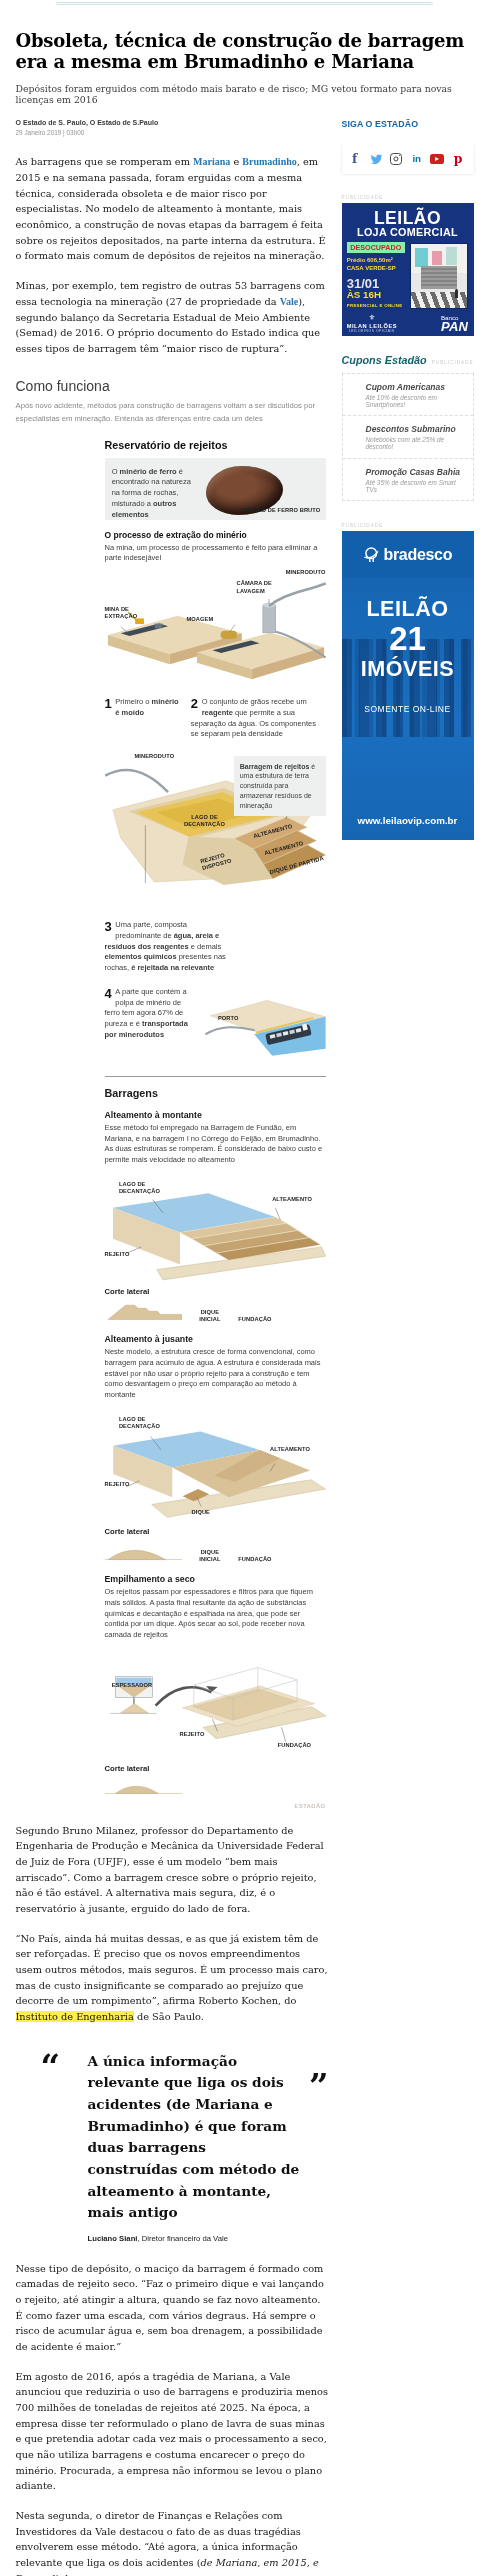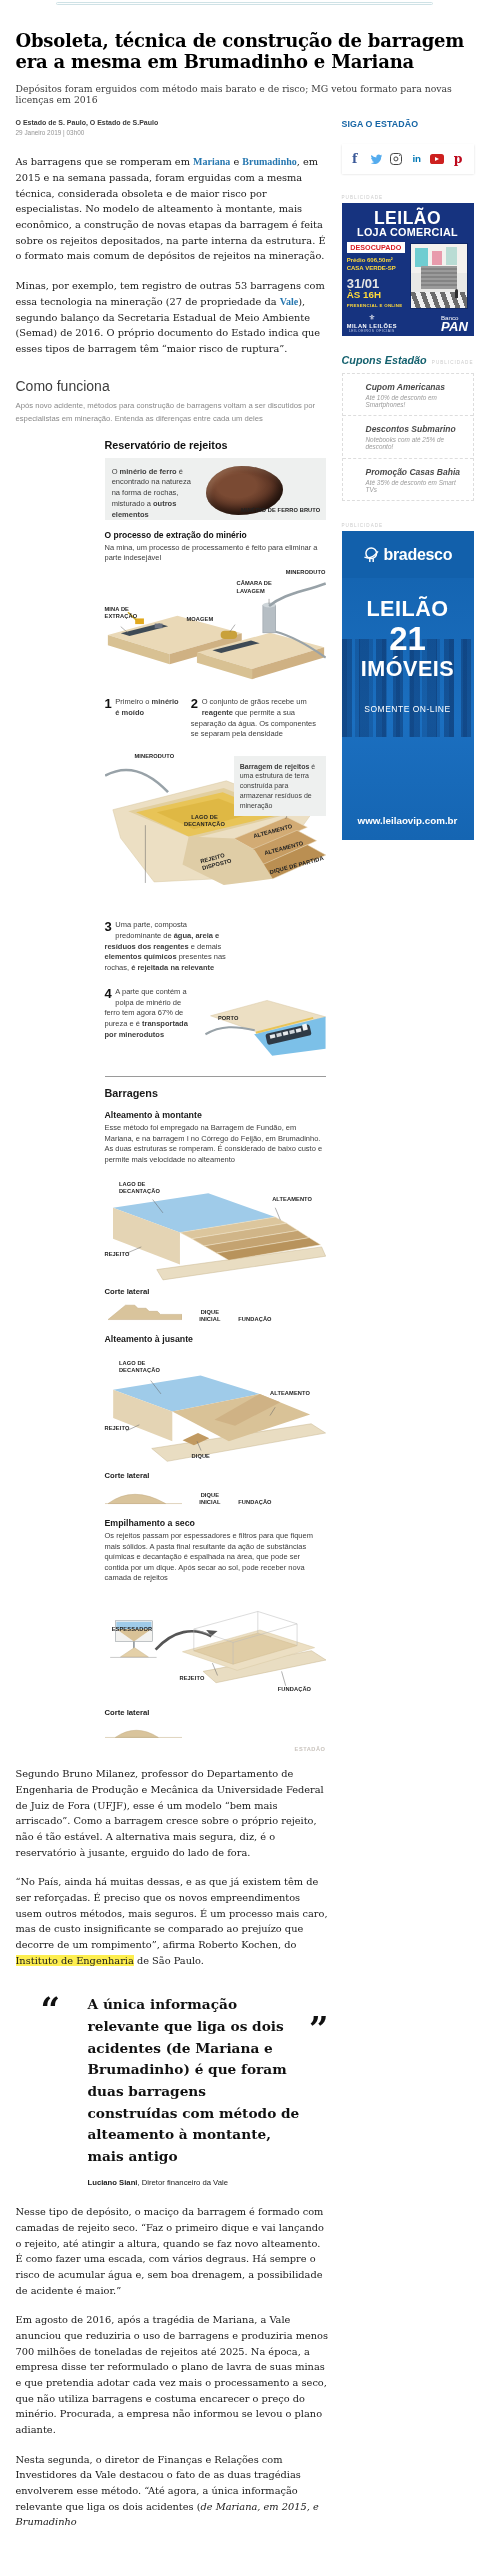--- a/index.html
+++ b/index.html
@@ -75,21 +75,21 @@
   .yt b { width: 0; height: 0; border-left: 4.1px solid #fff; border-top: 2.6px solid transparent; border-bottom: 2.6px solid transparent; }
 
   .pub { font-family: "Liberation Sans", sans-serif; font-size: 4.6px; letter-spacing: 1px; color: #cccccc; text-transform: uppercase; }
   .pub.mt { margin-top: 21.6px; }
 
   .ad1 { margin-top: 3.1px; width: 132px; height: 133px; background: #16337f; position: relative; font-family: "Liberation Sans", sans-serif; color: #fff; padding: 6.2px 5.2px; cursor: pointer; }
   .ad1-l1 { font-size: 17.5px; font-weight: 800; text-align: center; line-height: .95; letter-spacing: 0.5px; }
   .ad1-l2 { font-size: 10.8px; font-weight: 800; text-align: center; letter-spacing: 0.3px; }
   .ad1-cols { display: flex; margin-top: 4.1px; }
   .ad1-left { width: 52%; }
-  .desoc { display: inline-block; background: #ffffff; color: #d81f26; font-weight: 800; font-size: 7.2px; padding: 1px 3.6px; }
+  .desoc { display: inline-block; background: #86efac; color: #d81f26; font-weight: 800; font-size: 7.2px; padding: 1px 3.6px; }
   .ad1-info { color: #ffd93b; font-weight: 800; font-size: 6px; margin-top: 4.1px; line-height: 1.3; }
   .ad1-date { color: #e5e5e5; font-weight: 800; font-size: 13px; margin-top: 4.1px; line-height: 1; }
   .ad1-time { color: #ffd93b; font-weight: 800; font-size: 9.8px; line-height: 1.1; }
   .ad1-mode { color: #ffd93b; font-weight: 700; font-size: 4.4px; letter-spacing: 0.3px; margin-top: 2.1px; }
   .ad1-photo { width: 48%; height: 66px; margin-top: 1px; background: #e8e8e6; position: relative; overflow: hidden; border: 0.5px solid #0e2766; }
   .ad1-wall { position: absolute; inset: 0 0 55% 0; background: #f3f1ee; }
   .sq1 { position: absolute; left: 8%; top: 6%; width: 22%; height: 30%; background: #6fcdd1; }
   .sq2 { position: absolute; left: 38%; top: 10%; width: 18%; height: 22%; background: #e89bac; }
   .sq3 { position: absolute; left: 62%; top: 5%; width: 20%; height: 28%; background: #b9dcd4; }
   .ad1-door { position: absolute; left: 18%; top: 34%; width: 64%; height: 36%; background: repeating-linear-gradient(180deg, #9b9b9b 0 2.1px, #848484 2.1px 4.1px); }
@@ -270,20 +270,21 @@
             <div class="corte-lbl">Corte lateral</div>
             <svg width="77" height="21.6" viewBox="0 0 150 42" style="margin-top:3.1px">
               <path d="M6,40 L40,12 L58,12 L64,18 L80,18 L86,24 L102,24 L108,30 L150,30 L150,40 Z" fill="#d9c49c" stroke="#c2ab7f"></path>
             </svg>
           </div>
           <div class="ig-label" style="width:30px;text-align:center">DIQUE INICIAL</div>
           <div class="ig-label">FUNDAÇÃO</div>
         </div>
 
         <div class="ig-sub">Alteamento à jusante</div>
+        <div class="ig-body">Neste modelo, a estrutura cresce de forma convencional, como barragem para acúmulo de água. A estrutura é considerada mais estável por não usar o próprio rejeito para a construção e tem como desvantagem o preço em comparação ao método à montante</div>
         <div class="ig-fig" style="height:108px;margin-top:15.5px">
           <svg width="221" height="108" viewBox="0 0 428 210">
             <polygon points="90,172 400,124 428,142 120,197" fill="#e9ddc2" stroke="#cbb894"></polygon>
             <polygon points="15,58 185,30 300,66 130,100" fill="#9fcbe9"></polygon>
             <polygon points="15,58 130,100 130,158 15,113" fill="#e4d4b4"></polygon>
             <polygon points="130,100 300,66 398,106 240,158" fill="#d9c297"></polygon>
             <polygon points="300,66 340,82 252,128 212,116" fill="#cfb285"></polygon>
             <polygon points="150,156 180,142 202,152 172,166" fill="#c19a62"></polygon>
             <line x1="88" y1="40" x2="108" y2="66" stroke="#666" stroke-width="1"></line>
             <line x1="330" y1="92" x2="320" y2="108" stroke="#666" stroke-width="1"></line>

